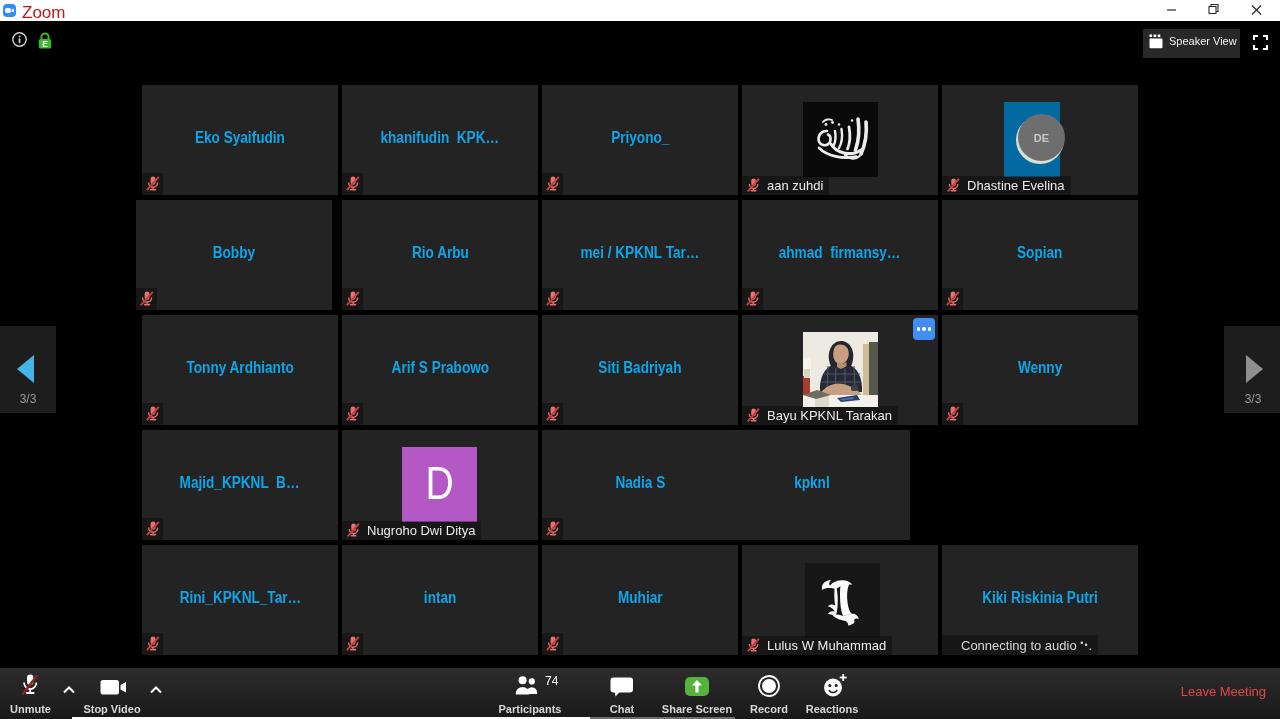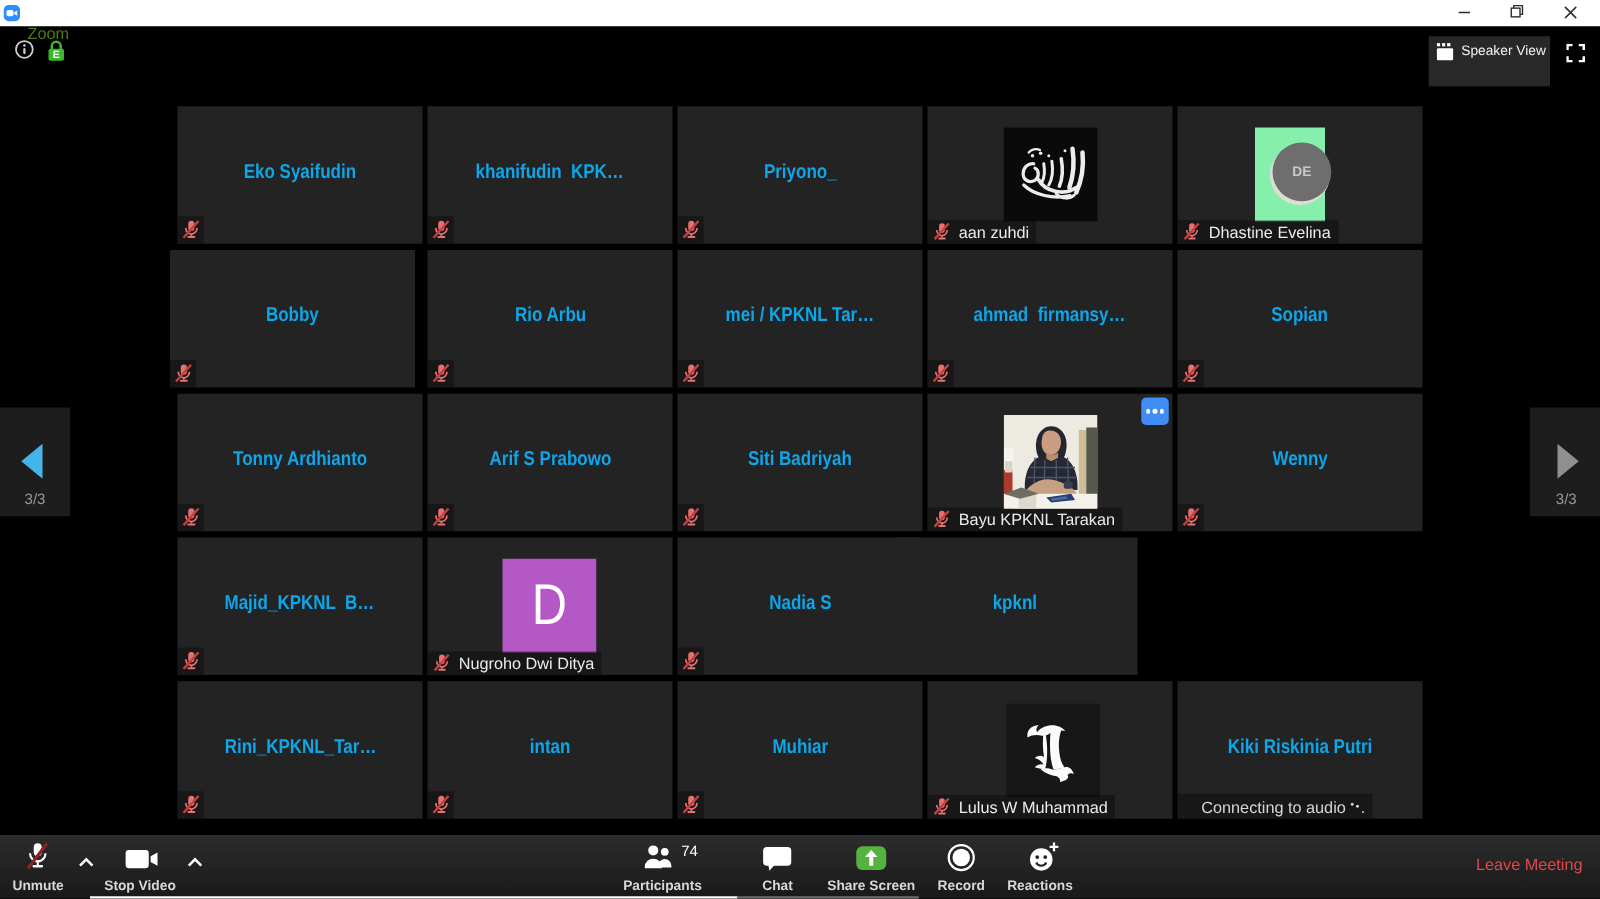--- a/index.html
+++ b/index.html
@@ -29,42 +29,42 @@
     </defs>
   </svg>
 
   <div id="titlebar">
     <div style="position:absolute;left:3px;top:4px;width:13px;height:13px;border-radius:4px;background:#2d8cff;">
       <svg width="13" height="13" viewBox="0 0 13 13" style="position:absolute;left:0;top:0">
         <rect x="2.2" y="4" width="5.6" height="5" rx="1.4" fill="#fff"></rect>
         <path d="M8.3 5.8 L10.8 4.4 L10.8 8.6 L8.3 7.2 Z" fill="#fff"></path>
       </svg>
     </div>
-    <div style="position:absolute;left:22px;top:3px;font-size:13px;color:#4d7c0f;margin-top:16px;">Zoom</div>
+    <div style="position:absolute;left:22px;top:3px;font-size:17px;color:#b91c1c;">Zoom</div>
     <svg width="120" height="21" viewBox="0 0 120 21" style="position:absolute;left:1155px;top:0">
       <line x1="12" y1="10" x2="21" y2="10" stroke="#2b2b2b" stroke-width="1.2"></line>
       <rect x="54" y="6.5" width="7" height="7" fill="none" stroke="#2b2b2b" stroke-width="1.1"></rect>
       <path d="M56 6.5 L56 4.5 L63 4.5 L63 11.5 L61 11.5" fill="none" stroke="#2b2b2b" stroke-width="1.1"></path>
       <line x1="97" y1="5.5" x2="106" y2="14.5" stroke="#2b2b2b" stroke-width="1.2"></line>
       <line x1="106" y1="5.5" x2="97" y2="14.5" stroke="#2b2b2b" stroke-width="1.2"></line>
     </svg>
   </div>
 
   <svg width="16" height="16" viewBox="0 0 16 16" style="position:absolute;left:12px;top:32px">
     <circle cx="7.5" cy="7.5" r="6.7" fill="none" stroke="#cfcfcf" stroke-width="1.4"></circle>
     <circle cx="7.5" cy="4.4" r="1" fill="#cfcfcf"></circle>
     <rect x="6.6" y="6.3" width="1.8" height="5" rx="0.9" fill="#cfcfcf"></rect>
   </svg>
   <svg width="14" height="17" viewBox="0 0 14 17" style="position:absolute;left:38px;top:32px">
     <path d="M3.4 8 L3.4 5 a3.6 3.6 0 0 1 7.2 0 L10.6 8" fill="none" stroke="#3eb52e" stroke-width="2"></path>
     <rect x="0.8" y="7" width="12.4" height="9.6" rx="1.6" fill="#3eb52e"></rect>
     <text x="7" y="14.6" font-size="8.5" font-weight="bold" fill="#eaffea" text-anchor="middle" font-family="Liberation Sans">E</text>
   </svg>
 
-  <div style="position:absolute;left:1143px;top:29px;width:97px;height:40px;background:#282828;">
+  <div style="position:absolute;left:1143px;top:29px;width:97px;height:29px;background:#282828;">
     <svg width="15" height="15" viewBox="0 0 15 15" style="position:absolute;left:6px;top:5px">
       <rect x="0.5" y="0.5" width="2.6" height="2.6" fill="#fff"></rect>
       <rect x="4.6" y="0.5" width="2.6" height="2.6" fill="#fff"></rect>
       <rect x="8.7" y="0.5" width="2.6" height="2.6" fill="#fff"></rect>
       <rect x="0.5" y="4.6" width="13" height="9.6" rx="1" fill="#fff"></rect>
     </svg>
     <div style="position:absolute;left:26px;top:6px;font-size:11px;color:#f2f2f2;white-space:nowrap;">Speaker View</div>
   </div>
   <svg width="15" height="15" viewBox="0 0 15 15" style="position:absolute;left:1253px;top:35px">
     <path d="M1 5 L1 1 L5 1" fill="none" stroke="#fff" stroke-width="2"></path>
@@ -110,21 +110,21 @@
         </svg>
       </div>
     </div>
   <div class="tile" style="left:742px;top:85px">
     <div id="arabic" style="position:absolute;left:61px;top:17px;width:75px;height:75px;background:#0a0a0a;"></div>
     <div class="lbl"><svg width="15" height="15" viewBox="0 0 16 16">
           <use href="#mic"></use>
         </svg>aan zuhdi</div>
   </div>
   <div class="tile" style="left:942px;top:85px">
-    <div style="position:absolute;left:62px;top:17px;width:56px;height:75px;background:#86efac;">
+    <div style="position:absolute;left:62px;top:17px;width:56px;height:75px;background:#0369a1;">
       <div style="position:absolute;left:12px;top:14px;width:48px;height:48px;border-radius:50%;background:#dddcd6;"></div>
       <div style="position:absolute;left:14px;top:12px;width:47px;height:47px;border-radius:50%;background:#6e6e6e;display:flex;align-items:center;justify-content:center;color:#c9c9c3;font-size:11px;font-weight:bold;">DE</div>
     </div>
     <div class="lbl"><svg width="15" height="15" viewBox="0 0 16 16">
           <use href="#mic"></use>
         </svg>Dhastine Evelina</div>
   </div>
 
   <div class="tile" style="left:136px;top:200px">
       <div class="nm"><span>Bobby</span></div>

